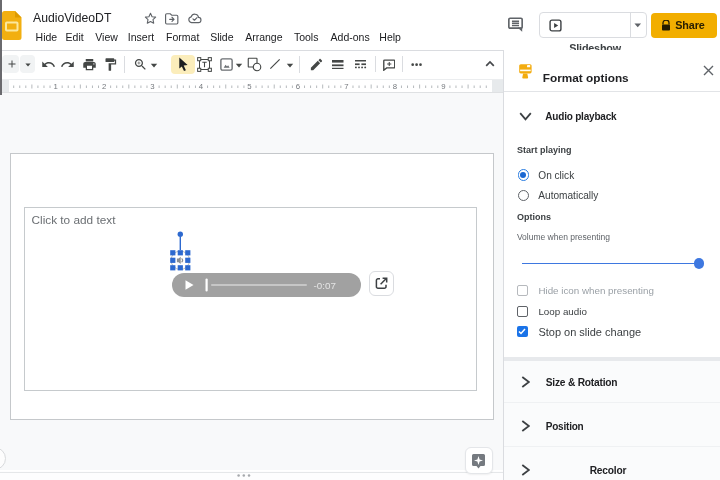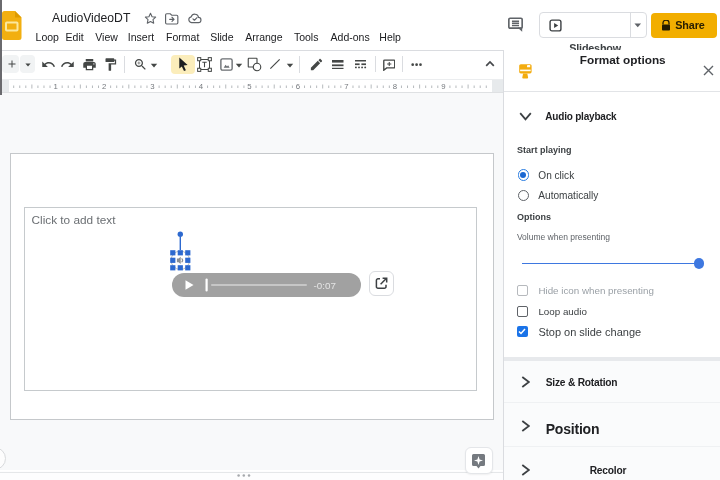--- a/index.html
+++ b/index.html
@@ -72,37 +72,37 @@
     <path d="M7.5 3 L8.6 6.4 L12 7.5 L8.6 8.6 L7.5 12 L6.4 8.6 L3 7.5 L6.4 6.4 Z" fill="#fff"></path>
   </svg>
 
   <div class="abs" style="left:0;top:0;width:720px;height:50px;background:#fff;"></div>
 
   <svg class="abs" style="left:2px;top:11px;" width="20" height="29" viewBox="0 0 20 29">
     <path d="M2.5 0 H13 L19.5 6.5 V26.5 A2.5 2.5 0 0 1 17 29 H2.5 A2.5 2.5 0 0 1 0 26.5 V2.5 A2.5 2.5 0 0 1 2.5 0 Z" fill="#f2af10"></path>
     <path d="M13 0 L19.5 6.5 H13 Z" fill="#dd9b00"></path>
     <rect x="4" y="11.5" width="11.5" height="8" rx="0.8" fill="none" stroke="#fbe89e" stroke-width="2"></rect>
   </svg>
-  <div class="abs" style="left:52px;top:12px;font-size:12.2px;line-height:1;color:#202124;">AudioVideoDT</div>
+  <div class="abs" style="left:33px;top:12px;font-size:12.2px;line-height:1;color:#202124;">AudioVideoDT</div>
 
   <svg class="abs" style="left:144px;top:11.5px;" width="13" height="13" viewBox="0 0 24 24" fill="none" stroke="#5f6368" stroke-width="2">
     <path d="M12 2.5 l2.9 6.2 6.6 0.8 -4.9 4.6 1.3 6.6 -5.9 -3.3 -5.9 3.3 1.3 -6.6 -4.9 -4.6 6.6 -0.8 z" stroke-linejoin="round"></path>
   </svg>
 
   <svg class="abs" style="left:165px;top:12.5px;" width="14" height="12" viewBox="0 0 24 20" fill="none" stroke="#5f6368" stroke-width="2">
     <path d="M1 3 a2 2 0 0 1 2 -2 h6 l2.5 2.5 h8.5 a2 2 0 0 1 2 2 v11 a2 2 0 0 1 -2 2 h-17 a2 2 0 0 1 -2 -2 z"></path>
     <path d="M8 10.5 h7 M12 7 l3.5 3.5 -3.5 3.5" stroke-linejoin="round" stroke-linecap="round"></path>
   </svg>
 
   <svg class="abs" style="left:188px;top:13px;" width="14" height="11" viewBox="0 0 24 18" fill="none" stroke="#5f6368" stroke-width="2">
     <path d="M6 16 a5 5 0 0 1 -0.5 -9.9 a6.5 6.5 0 0 1 12.6 1.1 a4.4 4.4 0 0 1 -0.6 8.8 z"></path>
     <path d="M8.5 9.5 l2.5 2.5 l4.5 -4.5" stroke-linecap="round" stroke-linejoin="round"></path>
   </svg>
 
-  <div class="abs menu" style="left:35.6px;">Loop</div>
+  <div class="abs menu" style="left:35.6px;">Hide</div>
   <div class="abs menu" style="left:65.6px;text-align:center;">Edit</div>
   <div class="abs menu" style="left:95.3px;">View</div>
   <div class="abs menu" style="left:127.8px;">Insert</div>
   <div class="abs menu" style="left:166.1px;">Format</div>
   <div class="abs menu" style="left:210.2px;">Slide</div>
   <div class="abs menu" style="left:245.2px;">Arrange</div>
   <div class="abs menu" style="left:293.9px;">Tools</div>
   <div class="abs menu" style="left:330.6px;">Add-ons</div>
   <div class="abs menu" style="left:379.3px;">Help</div>
 
@@ -325,21 +325,21 @@
     </svg>
 
   <div class="abs" style="left:503px;top:50px;width:217px;height:430px;background:#fff;border-left:1px solid #dadce0;"></div>
 
   <svg class="abs" style="left:519px;top:64.2px;" width="13" height="15" viewBox="0 0 13 15">
     <rect x="0.2" y="0.2" width="12.4" height="9.2" rx="1.6" fill="#f3ac0f"></rect>
     <rect x="8" y="1.1" width="3.2" height="2.2" rx="0.4" fill="#fff" opacity="0.95"></rect>
     <rect x="1.1" y="5.6" width="10.6" height="1.6" fill="#fff" opacity="0.95"></rect>
     <path d="M4.1 9.4 h4.2 l0.8 4 a0.9 0.9 0 0 1 -0.9 1 h-4 a0.9 0.9 0 0 1 -0.9 -1 z" fill="#f3ac0f"></path>
   </svg>
-  <div class="abs" style="left:542.8px;top:55px;font-size:11.8px;line-height:1;font-weight:700;color:#202124;margin-left:37px;">Format options</div>
+  <div class="abs" style="left:542.8px;top:73px;font-size:11.8px;line-height:1;font-weight:700;color:#202124;">Format options</div>
   <svg class="abs" style="left:702.5px;top:65px;" width="11" height="11" viewBox="0 0 11 11">
     <path d="M1 1 L10 10 M10 1 L1 10" stroke="#5f6368" stroke-width="1.4"></path>
   </svg>
   <div class="abs" style="left:504px;top:90.5px;width:216px;height:1.2px;background:#e2e4e7;"></div>
 
   <div class="abs" style="left:504px;top:357px;width:216px;height:123px;background:#eceef0;"></div>
   <div class="abs" style="left:504px;top:357px;width:216px;height:4px;background:#e7e9ec;"></div>
   <div class="abs" style="left:504px;top:361px;width:216px;height:119px;background:#fafbfc;"></div>
   <div class="abs" style="left:504px;top:402px;width:216px;height:1px;background:#eff1f3;"></div>
   <div class="abs" style="left:504px;top:446px;width:216px;height:1px;background:#eff1f3;"></div>
@@ -376,21 +376,21 @@
   </svg>
   <div class="abs" style="left:538.4px;top:327px;font-size:11px;line-height:1;color:#3c4043;">Stop on slide change</div>
 
   <svg class="abs" style="left:521px;top:375.8px;" width="9" height="12" viewBox="0 0 9 12">
     <path d="M1.3 1 L7.9 6 L1.3 11" fill="none" stroke="#3c4043" stroke-width="1.8"></path>
   </svg>
   <div class="abs" style="left:545.7px;top:377.5px;font-size:10.2px;line-height:1;font-weight:700;letter-spacing:-0.2px;color:#202124;">Size &amp; Rotation</div>
   <svg class="abs" style="left:521px;top:419.8px;" width="9" height="12" viewBox="0 0 9 12">
     <path d="M1.3 1 L7.9 6 L1.3 11" fill="none" stroke="#3c4043" stroke-width="1.8"></path>
   </svg>
-  <div class="abs" style="left:545.7px;top:421.5px;font-size:14px;line-height:1;font-weight:700;letter-spacing:-0.2px;color:#202124;">Position</div>
+  <div class="abs" style="left:545.7px;top:421.5px;font-size:10px;line-height:1;font-weight:700;letter-spacing:-0.2px;color:#202124;">Position</div>
   <svg class="abs" style="left:521px;top:463.8px;" width="9" height="12" viewBox="0 0 9 12">
     <path d="M1.3 1 L7.9 6 L1.3 11" fill="none" stroke="#3c4043" stroke-width="1.8"></path>
   </svg>
   <div class="abs" style="left:545.7px;top:465.5px;font-size:10.2px;line-height:1;font-weight:700;letter-spacing:-0.2px;color:#202124;padding-left:44px;">Recolor</div>
 
   <div class="abs" style="left:0;top:0;width:2px;height:95px;background:#6a6a6e;"></div>
 
 </div>
 
 </body></html>

